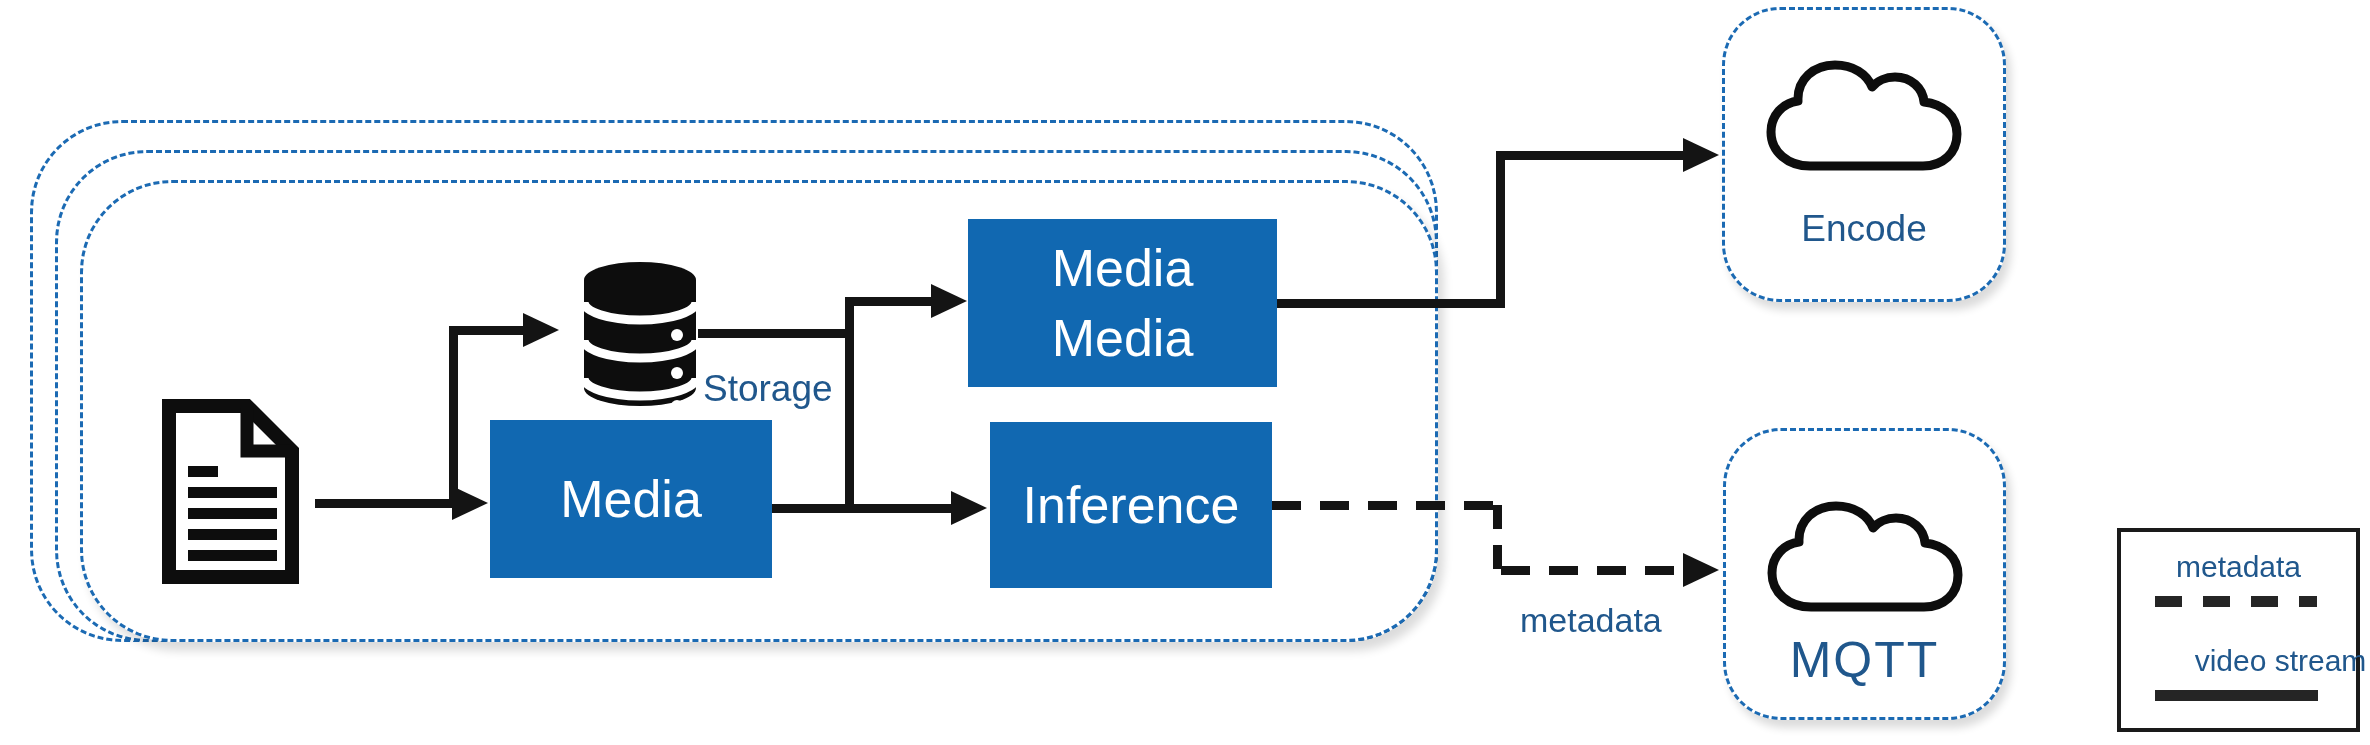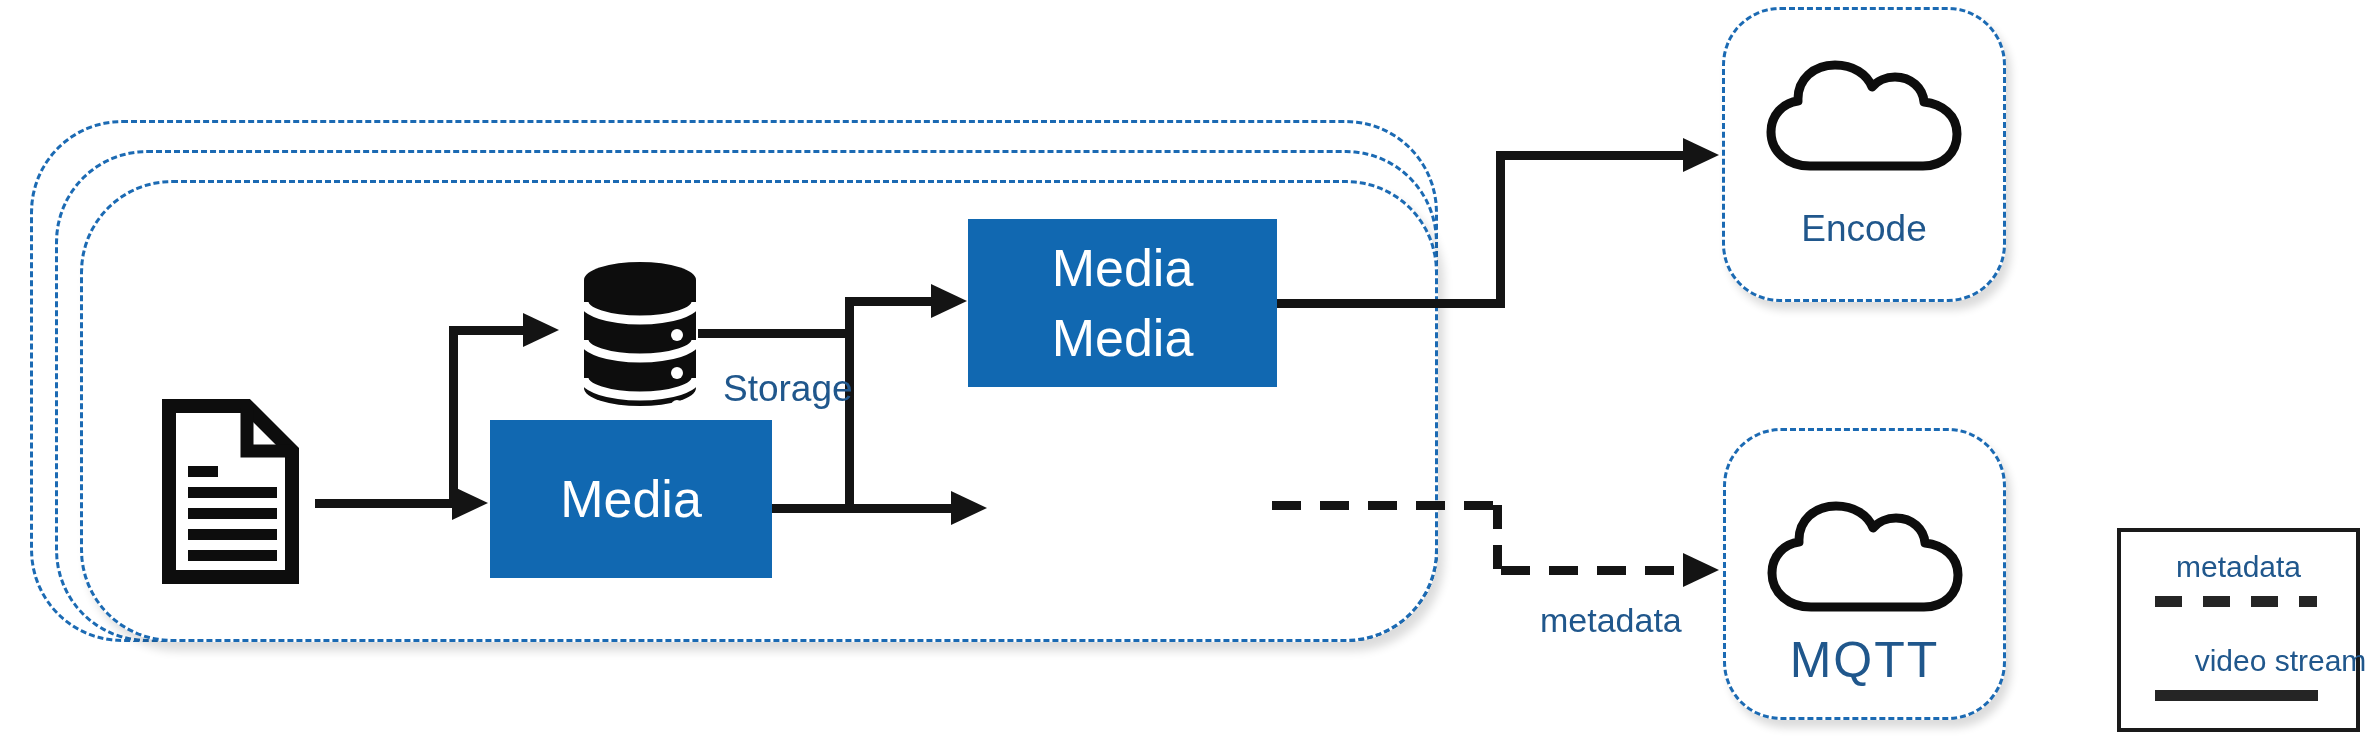--- a/index.html
+++ b/index.html
@@ -30,21 +30,21 @@
 
   
   .hline{position:absolute;height:9px;background:var(--line-black);}
   .vline{position:absolute;width:9px;background:var(--line-black);}
   
   .hdash{position:absolute;height:9px;background:repeating-linear-gradient(90deg,var(--line-black) 0 29px,transparent 29px 48px);}
   .vdash{position:absolute;width:9px;background:repeating-linear-gradient(180deg,var(--line-black) 0 24px,transparent 24px 40px);}
   
   .arr{position:absolute;width:0;height:0;border-top:17px solid transparent;border-bottom:17px solid transparent;border-left:36px solid var(--line-black);}
 
-  .float-label{position:absolute;color:var(--label-blue);margin-left:20px;}
+  .float-label{position:absolute;color:var(--label-blue);}
   .storage-label{left:703px;top:368px;font-size:37px;}
   .metadata-label{left:1520px;top:601px;font-size:34px;}
 
   
   .legend{position:absolute;left:2117px;top:528px;width:243px;height:204px;border:4px solid #1a1a1a;box-sizing:border-box;background:#fff;}
   .legend-text{position:absolute;left:0;width:100%;text-align:center;color:var(--label-blue);font-size:30px;}
   .legend-meta-text{top:18px;}
   .legend-video-text{top:112px;padding-left:42px;}
   .legend-dash{position:absolute;left:34px;top:64px;width:162px;height:11px;background:repeating-linear-gradient(90deg,#252525 0 27px,transparent 27px 48px);}
   .legend-solid{position:absolute;left:34px;top:158px;width:163px;height:11px;background:#252525;}
@@ -110,20 +110,23 @@
   </div>
   <div class="float-label storage-label">Storage</div>
 
   <div class="proc proc-decode">
     <span>Media</span>
   </div>
   <div class="proc proc-encode">
     <span>Media</span>
     <span>Media</span>
   </div>
+  <div class="proc proc-inference">
+    <span>Inference</span>
+  </div>
 
   <div class="endpoint-box cloud-box">
     <svg width="200" height="115" viewBox="0 0 200 115" style="top:48px;">
       <path d="M159 108 L46 108 C24 108 7 94 7 74 C7 57 19 45 34 43 C33 21 50 7 71 7 C89 7 103 16 108 29 C113 23 122 19 131 19 C147 19 159 30 160 44 C178 46 193 57 193 76 C193 95 179 108 159 108 Z" fill="#ffffff" stroke="#0d0d0d" stroke-width="9" stroke-linejoin="round"></path>
     </svg>
     <div class="endpoint-label" style="top:198px;">Encode</div>
   </div>
 
   <div class="endpoint-box mqtt-box">
     <svg width="200" height="115" viewBox="0 0 200 115" style="top:68px;">

